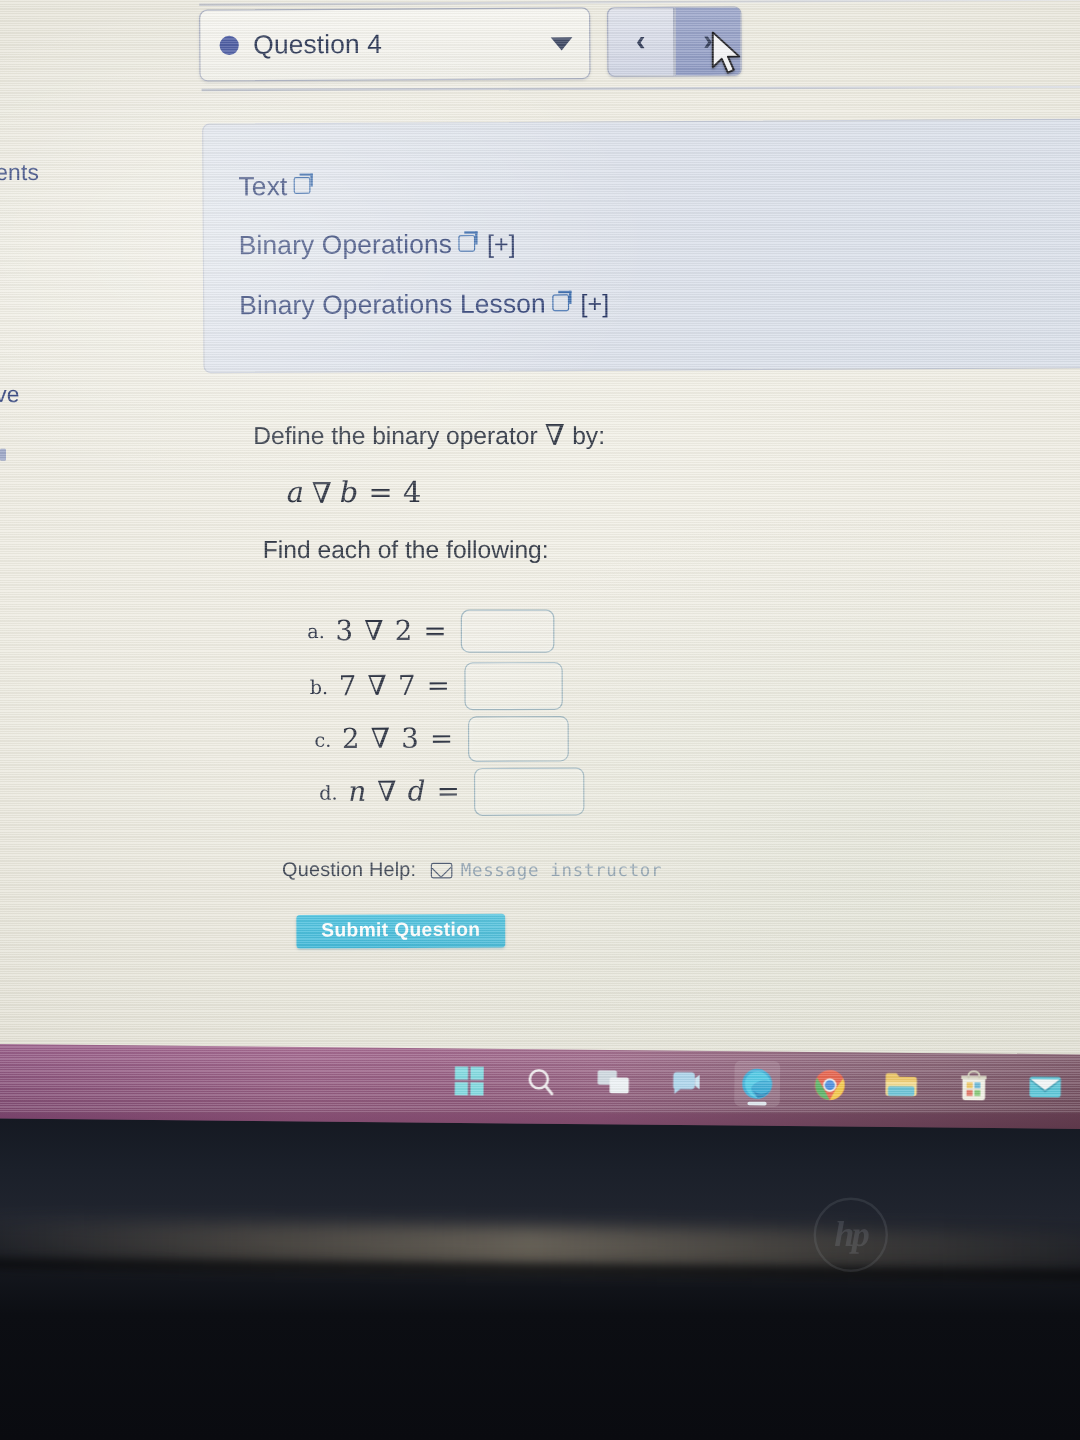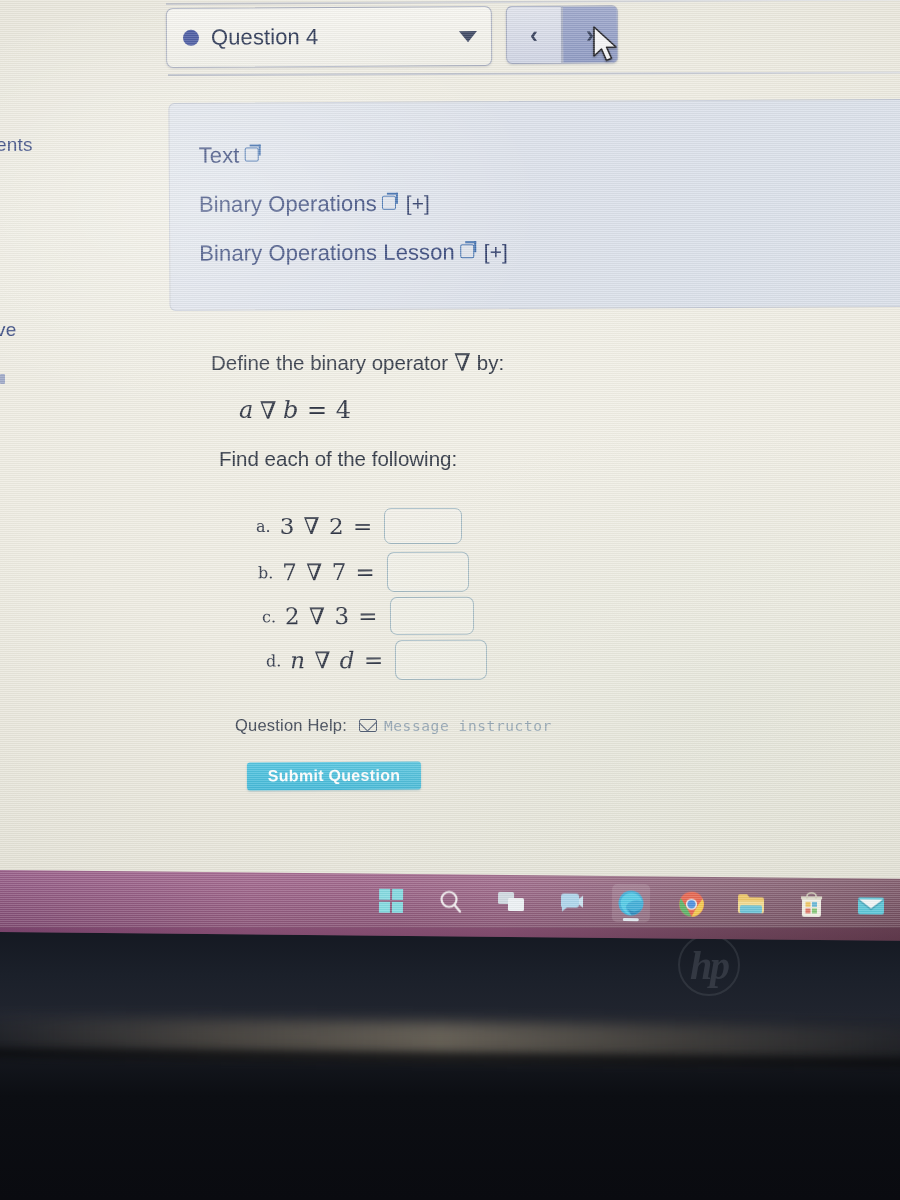--- a/index.html
+++ b/index.html
@@ -360,29 +360,29 @@
     transform: rotate(0.6deg);
   }
   #bezel .deck-edge {
     position: absolute; left: -20px; top: 128px;
     width: 960px; height: 8px;
     background: rgba(0,0,0,.55);
     filter: blur(4px);
     transform: rotate(0.6deg);
   }
   #hp-logo {
-    position: absolute; left: 678px; top: 934px;
+    position: absolute; left: 678px; top: 998px;
     width: 62px; height: 62px;
     border-radius: 50%;
     border: 2px solid rgba(160,168,180,.14);
     display: flex; align-items: center; justify-content: center;
     color: rgba(175,182,195,.17);
     font-family: "Liberation Serif", serif;
     font-style: italic;
-    font-size: 40px;
+    font-size: 30px;
     font-weight: bold;
     letter-spacing: -2px;
     z-index: 5;
   }
 </style>
 </head>
 <body>
 
 <div id="screen">
 

